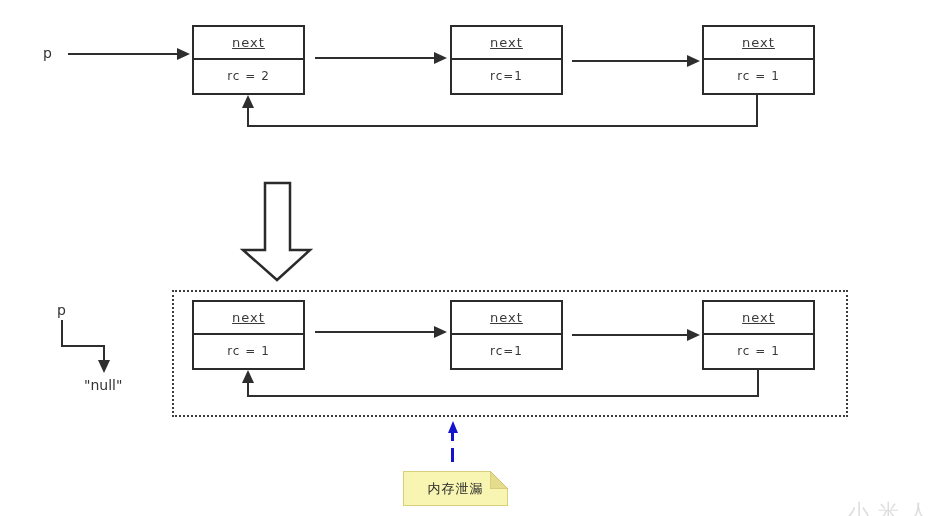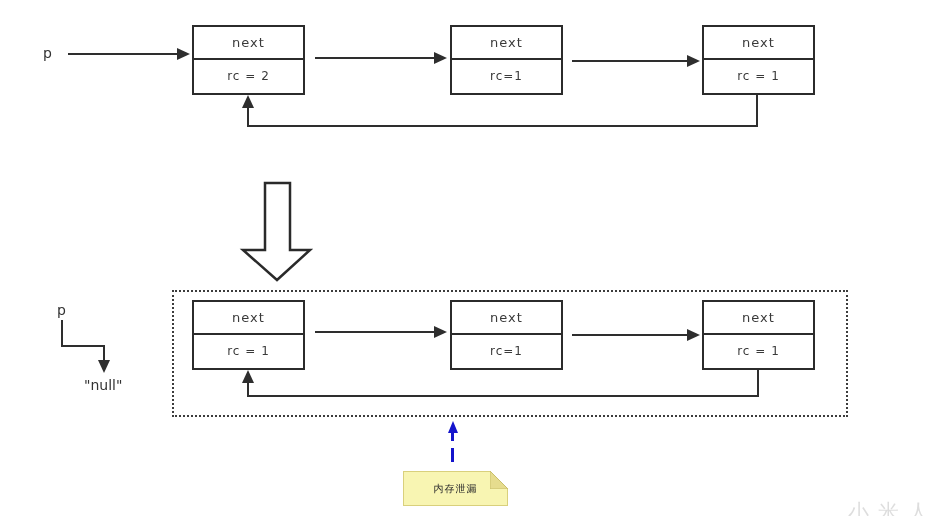--- a/index.html
+++ b/index.html
@@ -7,21 +7,21 @@
     position:relative;width:942px;height:516px;background:#ffffff;
     overflow:hidden;font-family:"DejaVu Sans","Liberation Sans",sans-serif;
   }
   .line{position:absolute;background:#2e2e2e;}
   .node{
     position:absolute;width:113px;height:70px;box-sizing:border-box;
     border:2px solid #2b2b2b;background:#fff;
   }
   .node .cell-top{
     height:31px;line-height:31px;border-bottom:2px solid #2b2b2b;
-    text-align:center;font-size:13px;color:#3a3a3a;letter-spacing:1px;
+    text-align:center;font-size:13px;color:#3a3a3a;letter-spacing:1px;text-decoration:underline;
   }
   .node .cell-bot{
     height:33px;line-height:33px;text-align:center;
     font-size:12px;color:#3a3a3a;letter-spacing:1px;
   }
   .lbl{position:absolute;color:#333;font-size:14px;}
   .ah-r{position:absolute;width:0;height:0;
     border-top:6px solid transparent;border-bottom:6px solid transparent;
     border-left:13px solid #2e2e2e;}
   .ah-u{position:absolute;width:0;height:0;
@@ -34,21 +34,21 @@
     border-left:5px solid transparent;border-right:5px solid transparent;
     border-bottom:12px solid #1414cc;}
   .blue-seg{position:absolute;width:3px;background:#1414cc;}
   .dotted-box{
     position:absolute;left:172px;top:290px;width:676px;height:127px;
     box-sizing:border-box;border:2px dotted #3c3c3c;background:transparent;
   }
   .note{
     position:absolute;left:403px;top:471px;width:105px;height:35px;
     background:#f8f5b2;border:1px solid #d9d07c;box-sizing:border-box;
-    text-align:center;line-height:33px;font-size:10px;color:#2a2a2a;
+    text-align:center;line-height:33px;font-size:13px;color:#2a2a2a;
     letter-spacing:1px;
   }
   .watermark{
     position:absolute;right:4px;bottom:-10px;font-size:21px;color:#6a6a6a;
     opacity:0.22;letter-spacing:9px;white-space:nowrap;
   }
 </style>
 </head>
 <body>
 

